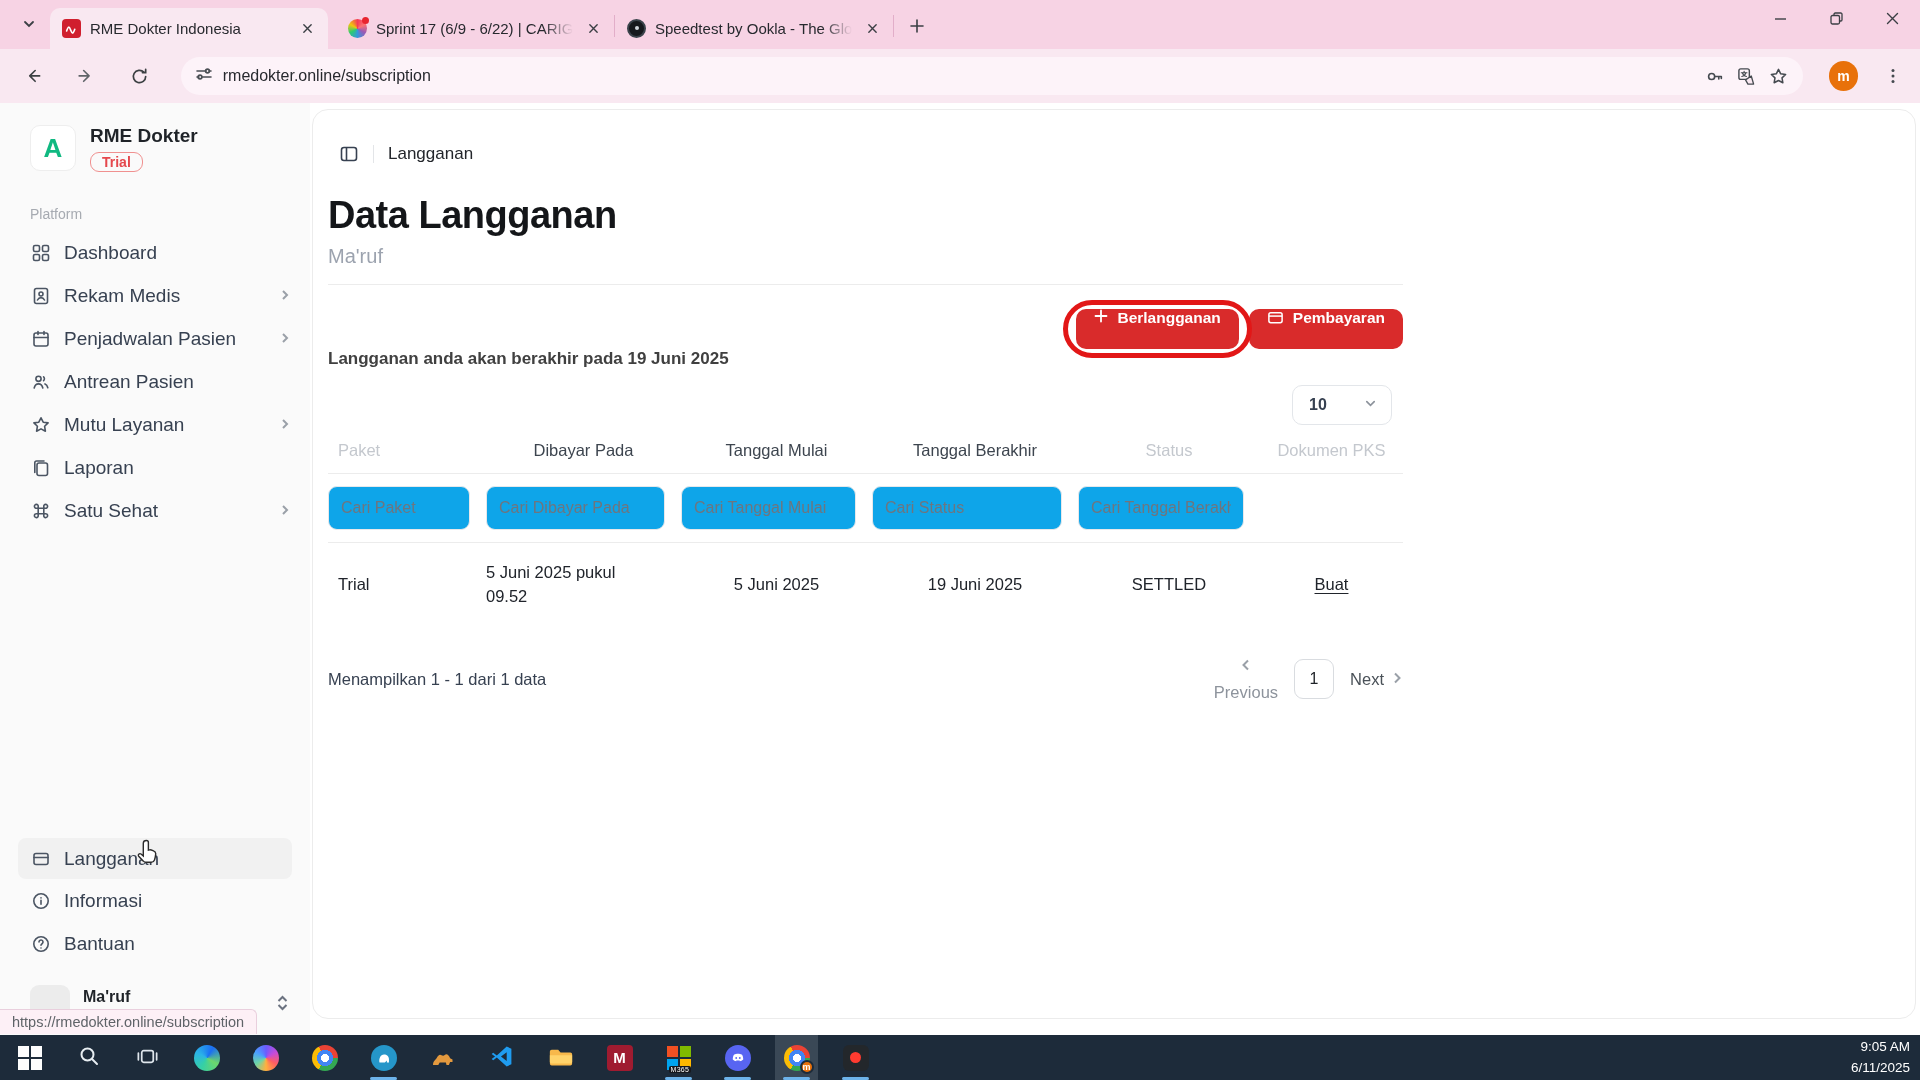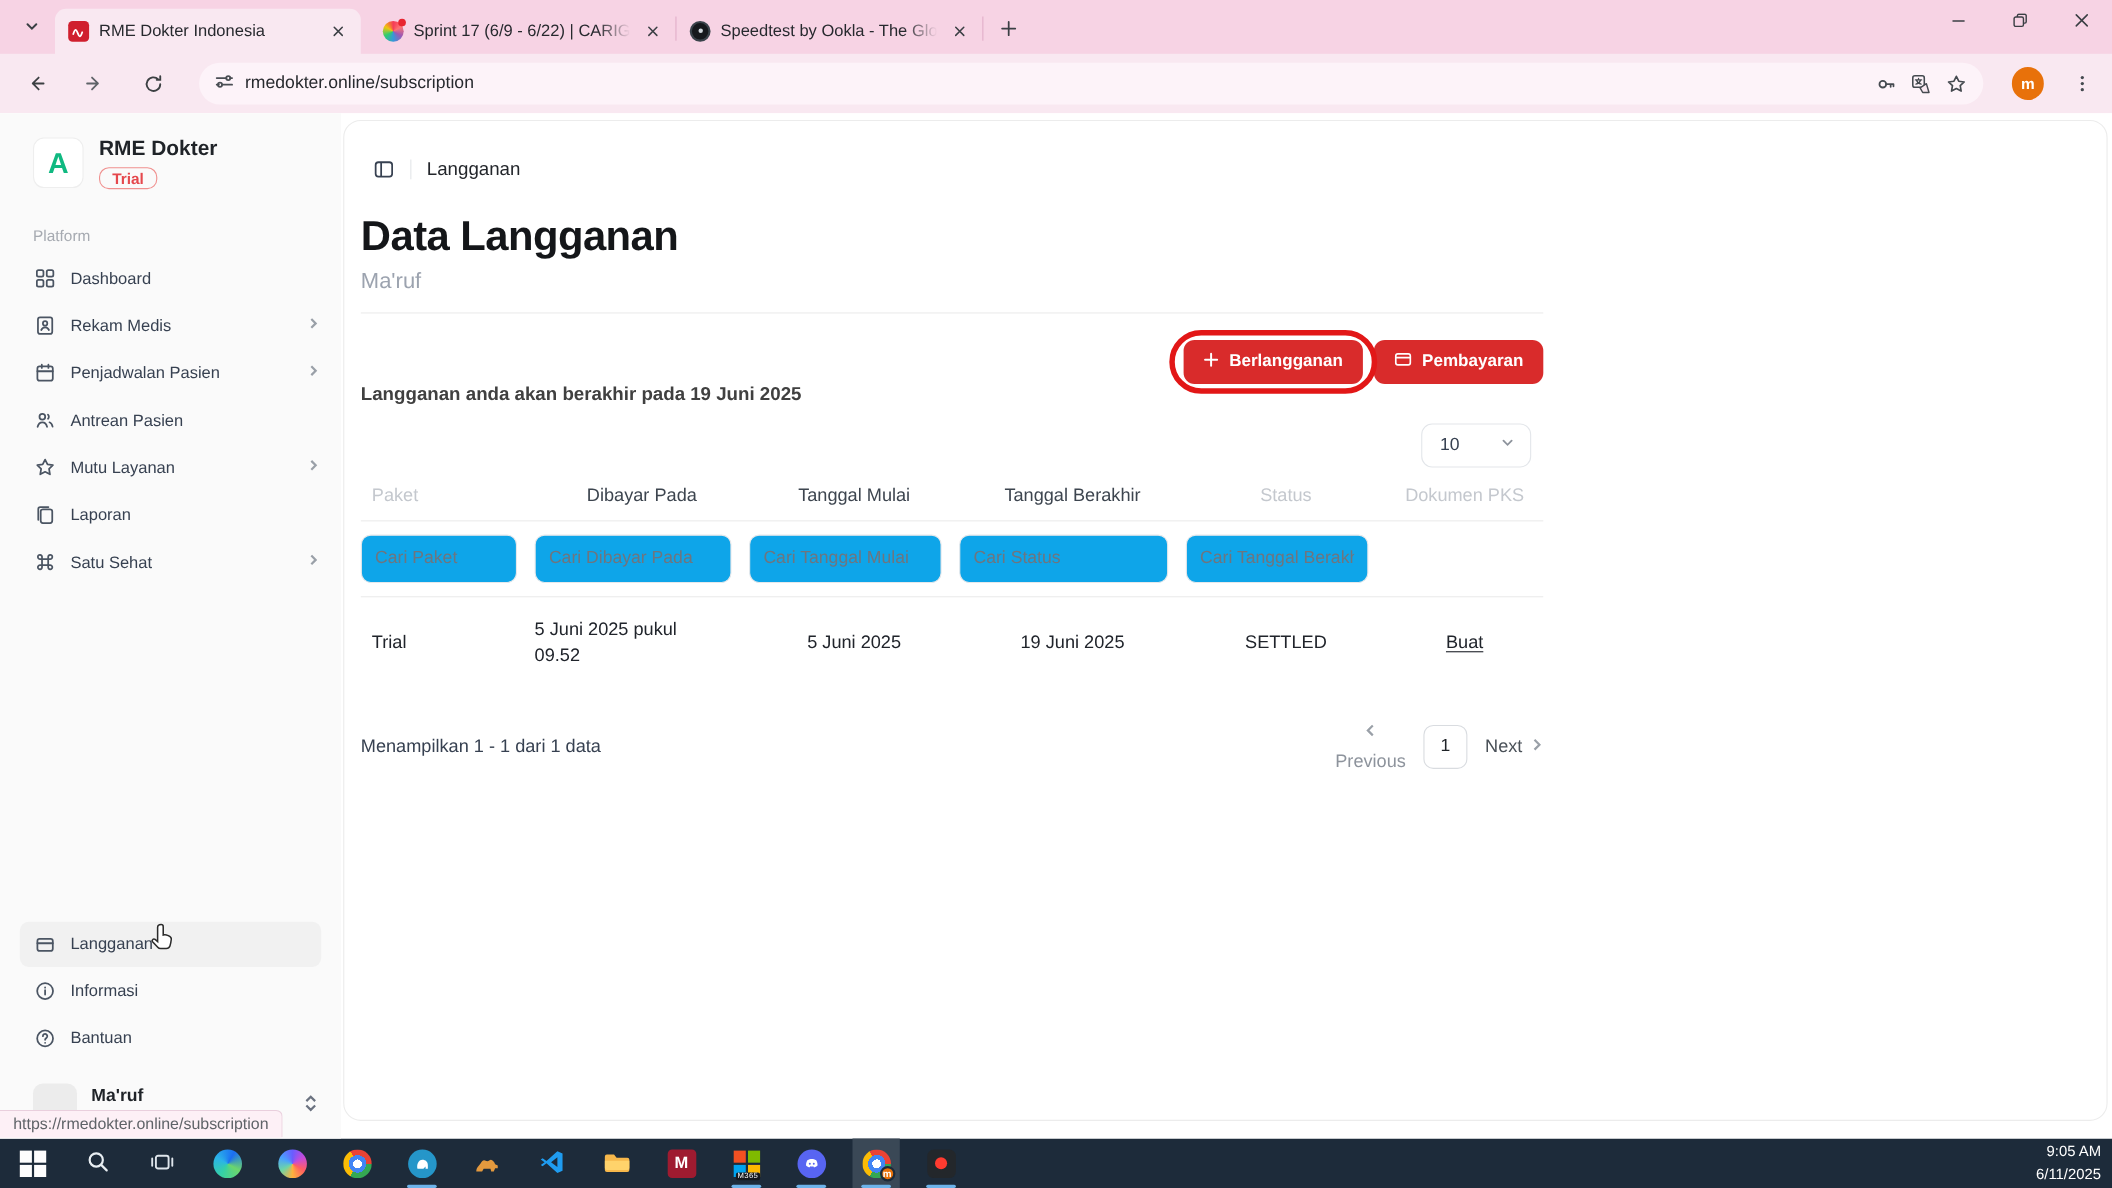--- a/index.html
+++ b/index.html
@@ -34,21 +34,21 @@
 
   
   .page{flex:1;display:flex;background:#fff;position:relative;min-height:0;}
   .sidebar{width:310px;flex:0 0 auto;background:#fafafa;padding:22px 0 0 0;display:flex;flex-direction:column;}
   .brand{display:flex;gap:14px;padding:0 0 0 30px;align-items:flex-start;}
   .brand-logo{width:46px;height:46px;background:#fff;border:1px solid #eee;border-radius:10px;display:flex;align-items:center;justify-content:center;color:#10b981;font-size:26px;font-weight:800;}
   .brand-name{font-size:19px;font-weight:700;color:#1f2328;line-height:1.2;}
   .badge-trial{display:inline-block;margin-top:4px;border:1.5px solid #f0908f;color:#e5484d;font-size:14px;font-weight:700;border-radius:9px;padding:1px 11px;}
   .section-label{color:#a6aab1;font-size:14px;padding:34px 0 10px 30px;}
   .nav{display:flex;flex-direction:column;}
-  .nav-item{display:flex;align-items:center;gap:13px;height:43px;padding:0 18px 0 30px;color:#374151;font-size:15px;background:transparent;border:none;text-align:left;}
+  .nav-item{display:flex;align-items:center;gap:13px;height:43px;padding:0 18px 0 30px;color:#374151;font-size:19px;background:transparent;border:none;text-align:left;}
   .nav-item .nlabel{flex:1;}
   .nav-item.active{background:#f1f1f1;border-radius:8px;margin:0 18px;padding:0 0 0 12px;height:41px;}
   .nicon{width:21px;height:21px;display:flex;align-items:center;justify-content:center;flex:0 0 auto;}
   .nicon svg{stroke:#4b5563;fill:none;stroke-width:1.6;stroke-linecap:round;stroke-linejoin:round;}
   .chev svg{stroke:#9aa0a8;fill:none;stroke-width:2;}
   .sidebar-spacer{flex:1;}
   .userrow{display:flex;align-items:center;padding:10px 20px 10px 30px;margin-top:10px;}
   .uavatar{width:40px;height:40px;border-radius:9px;background:#ececec;flex:0 0 auto;}
   .uinfo{margin-left:13px;flex:1;}
   .uname{font-size:16px;font-weight:700;color:#1f2328;}
@@ -61,26 +61,26 @@
   .card{flex:1;margin:6px 4px 16px 2px;background:#fff;border:1px solid #ececec;border-radius:16px;padding:34px 0 0 15px;overflow:hidden;}
   .crumbrow{display:flex;align-items:center;gap:14px;padding-left:11px;}
   .crumbdiv{width:1px;height:18px;background:#e3e5e8;}
   .crumb{font-size:17px;color:#23262b;font-weight:500;}
   .page-title{font-size:38px;font-weight:800;color:#141619;letter-spacing:-.5px;margin-top:30px;}
   .page-sub{font-size:20px;color:#9ca3af;margin-top:8px;}
   .content{width:1075px;}
   .hline{height:1px;background:#ececec;width:1075px;}
   .hline.mt{margin-top:16px;}
   .btnrow{display:flex;justify-content:flex-end;gap:10px;margin-top:24px;align-items:center;}
-  .redbtn{height:40px;border:none;border-radius:10px;background:#d92b2b;color:#fff;font-size:15.5px;font-weight:600;display:flex;align-items:center;gap:9px;padding:0 18px;}
+  .redbtn{height:40px;border:none;border-radius:10px;background:#d92b2b;color:#fff;font-size:15.5px;font-weight:600;display:flex;align-items:flex-start;gap:9px;padding:0 18px;}
   .annot-wrap{position:relative;display:inline-flex;}
   .annot-ellipse{position:absolute;inset:-9px -13px;border:5px solid #e21717;border-radius:999px;pointer-events:none;}
   .notice{font-size:17px;font-weight:700;color:#404040;}
   .sizerow{display:flex;justify-content:flex-end;margin-top:16px;padding-right:11px;}
-  .pagesize{width:100px;height:40px;border:1px solid #e3e6ea;border-radius:10px;background:#fff;display:flex;align-items:center;justify-content:space-between;padding:0 14px 0 16px;font-size:16px;color:#374151;}
+  .pagesize{width:100px;height:40px;border:1px solid #e3e6ea;border-radius:10px;background:#fff;display:flex;align-items:center;justify-content:space-between;padding:0 14px 0 16px;font-size:16px;color:#374151;font-weight:bold;}
   .tgrid{display:grid;grid-template-columns:158px 195px 191px 206px 182px 1fr;align-items:center;width:1075px;}
   .th{font-size:16.5px;color:#3d454f;font-weight:500;text-align:center;padding:16px 0 13px;}
   .th.muted{color:#c4c8ce;}
   .th.left{text-align:left;padding-left:10px;}
   .tf{padding:12px 16px 12px 0;}
   .tf input{width:100%;height:44px;border:1px solid #e6e8eb;border-radius:9px;padding:0 12px;font-size:16px;color:#111;background:#0ea5e9;}
   .tf input::placeholder{color:#6f757e;}
   .td{font-size:16.5px;color:#20242b;text-align:center;padding:18px 0;line-height:1.45;}
   .td.left{text-align:left;padding-left:10px;}
   .td.wrap{text-align:left;padding-right:44px;}

